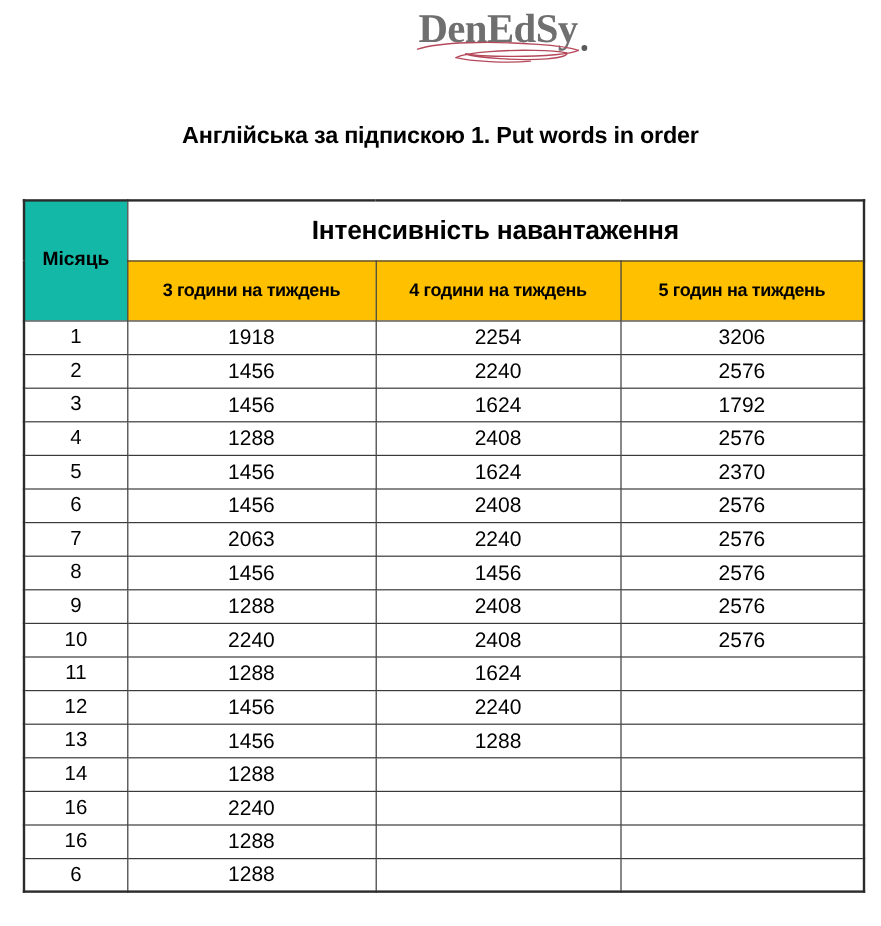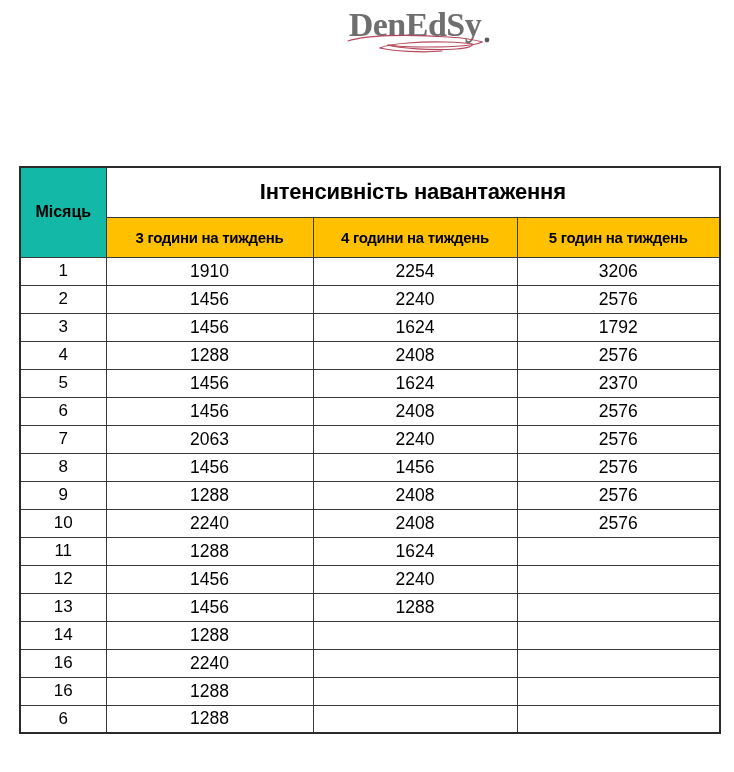--- a/index.html
+++ b/index.html
@@ -121,21 +121,21 @@
     font-size: 22px;
     font-weight: bold;
     height: 50px;
     background: #ffffff;
     letter-spacing: -0.2px;
     margin-left: 37px;
   }
   .th-sub {
     font-size: 15px;
     font-weight: bold;
-    height: 40px;
+    height: 50px;
     background: #FFC000;
     letter-spacing: -0.3px;
   }
   table.cost-table tbody td {
     height: 28px;
     font-size: 17.5px;
     font-weight: 400;
     font-stretch: condensed;
   }
   table.cost-table tbody td.month-cell {
@@ -162,20 +162,21 @@
           <path d="M146 10 C140 13, 118 15, 92 15 C70 15, 58 14, 52 13"></path>
           <path d="M52 13 C62 16, 96 19, 120 17 C132 16, 138 14, 136 12"></path>
           <path d="M136 12 C126 10, 96 9, 72 11 C58 12, 48 14, 44 16"></path>
           <path d="M44 16 C56 19, 86 21, 106 19"></path>
         </g>
         <circle cx="151" cy="8" r="2.4" fill="#5a5a5a"></circle>
       </svg>
     </div>
   </div>
 
+  <div class="title-2">Англійська за підпискою 1. Put words in order</div>
 
   <div class="table-wrap">
     <table class="cost-table">
       <colgroup>
         <col class="c-month">
         <col class="c-h3">
         <col class="c-h4">
         <col class="c-h5">
       </colgroup>
       <thead>
@@ -185,21 +186,21 @@
         </tr>
         <tr>
           <th class="th-sub">3 години на тиждень</th>
           <th class="th-sub">4 години на тиждень</th>
           <th class="th-sub">5 годин на тиждень</th>
         </tr>
       </thead>
       <tbody id="table-body">
           <tr>
             <td class="month-cell">1</td>
-            <td>1910</td>
+            <td>1918</td>
             <td>2254</td>
             <td>3206</td>
           </tr>
           <tr>
             <td class="month-cell">2</td>
             <td>1456</td>
             <td>2240</td>
             <td>2576</td>
           </tr>
           <tr>

